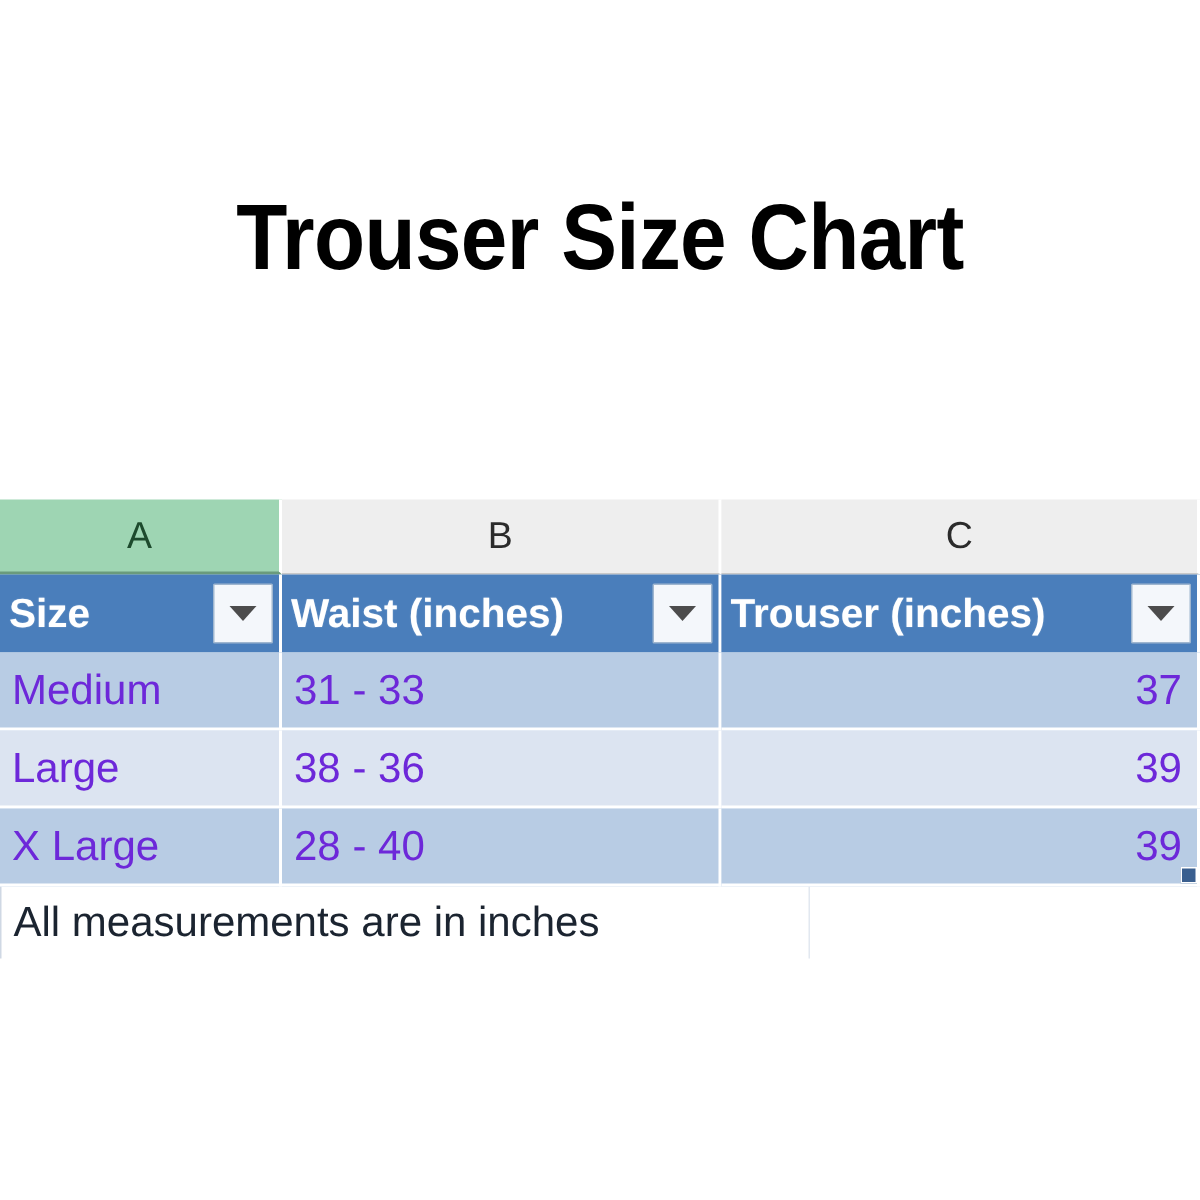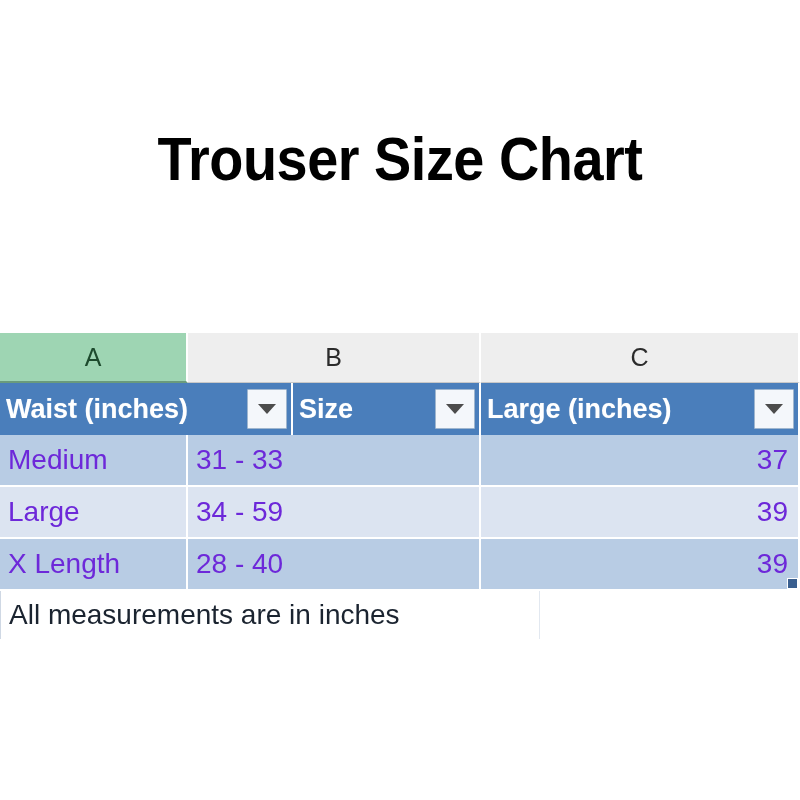--- a/index.html
+++ b/index.html
@@ -193,57 +193,57 @@
   <div class="sheet">
 
     <div class="sheet-row colhead-row">
       <div class="colhead c-a selected">A</div>
       <div class="colhead c-b">B</div>
       <div class="colhead c-c">C</div>
     </div>
 
     <div class="sheet-row filter-row">
 
+      <div class="fcell c-a">
+        <span class="flabel">Size</span>
+        <span class="filter-btn">
+          <span class="tri"></span>
+        </span>
+      </div>
+
       <div class="fcell c-b">
         <span class="flabel">Waist (inches)</span>
         <span class="filter-btn">
           <span class="tri"></span>
         </span>
       </div>
 
-      <div class="fcell c-a">
-        <span class="flabel">Size</span>
-        <span class="filter-btn">
-          <span class="tri"></span>
-        </span>
-      </div>
-
       <div class="fcell c-c">
-        <span class="flabel">Large (inches)</span>
+        <span class="flabel">Trouser (inches)</span>
         <span class="filter-btn">
           <span class="tri"></span>
         </span>
       </div>
 
     </div>
 
     <div class="sheet-row data-row band-dark">
       <div class="dcell c-a">Medium</div>
       <div class="dcell c-b">31 - 33</div>
       <div class="dcell c-c num">37</div>
     </div>
 
     <div class="sheet-row data-row band-light">
       <div class="dcell c-a">Large</div>
-      <div class="dcell c-b">34 - 59</div>
+      <div class="dcell c-b">38 - 36</div>
       <div class="dcell c-c num">39</div>
     </div>
 
     <div class="sheet-row data-row band-dark">
-      <div class="dcell c-a">X Length</div>
+      <div class="dcell c-a">X Large</div>
       <div class="dcell c-b">28 - 40</div>
       <div class="dcell c-c num">
         <span>39</span>
         <span class="fill-handle"></span>
       </div>
     </div>
 
     <div class="sheet-row note-row">
       <div class="note-cell">All measurements are in inches</div>
       <div class="note-filler"></div>

